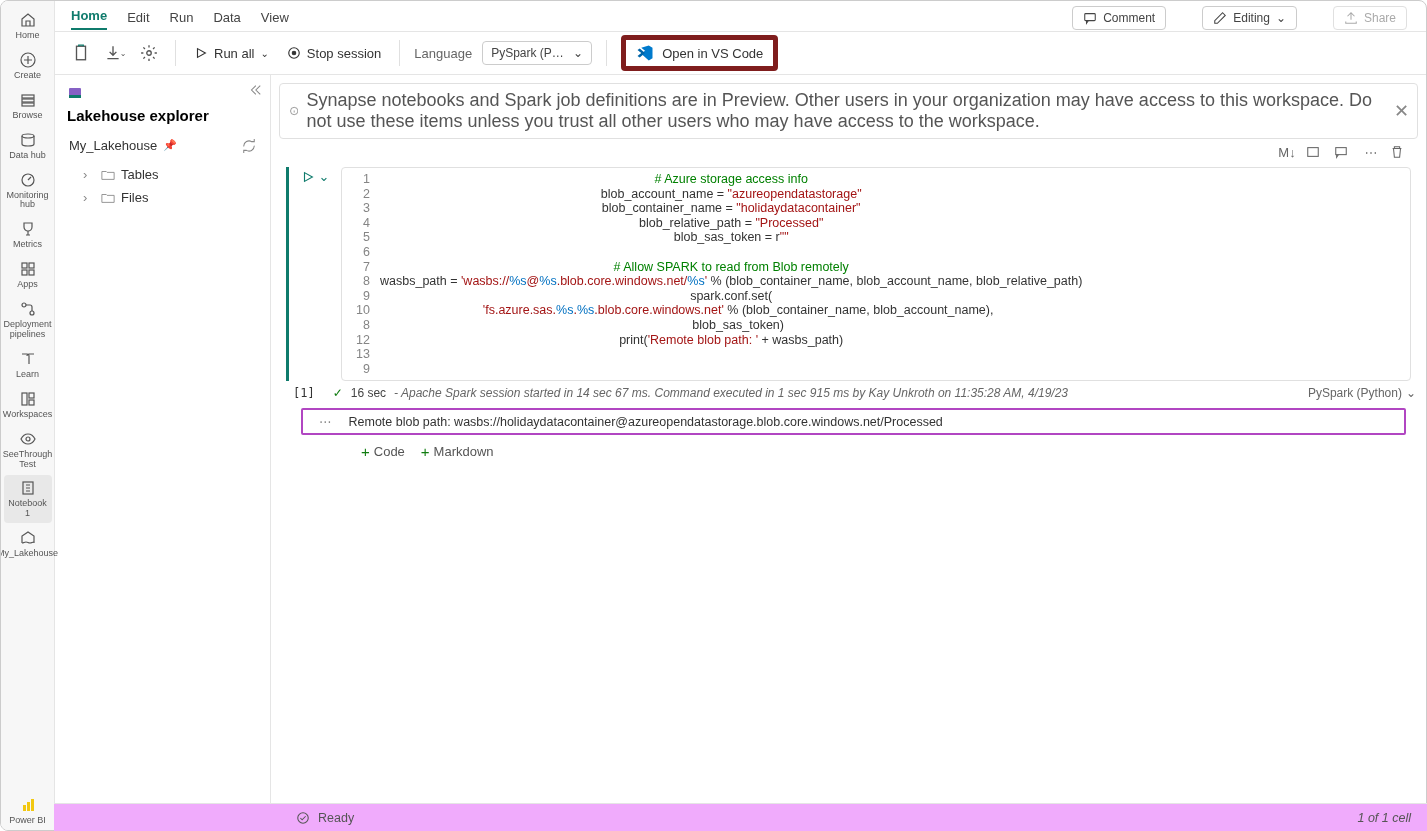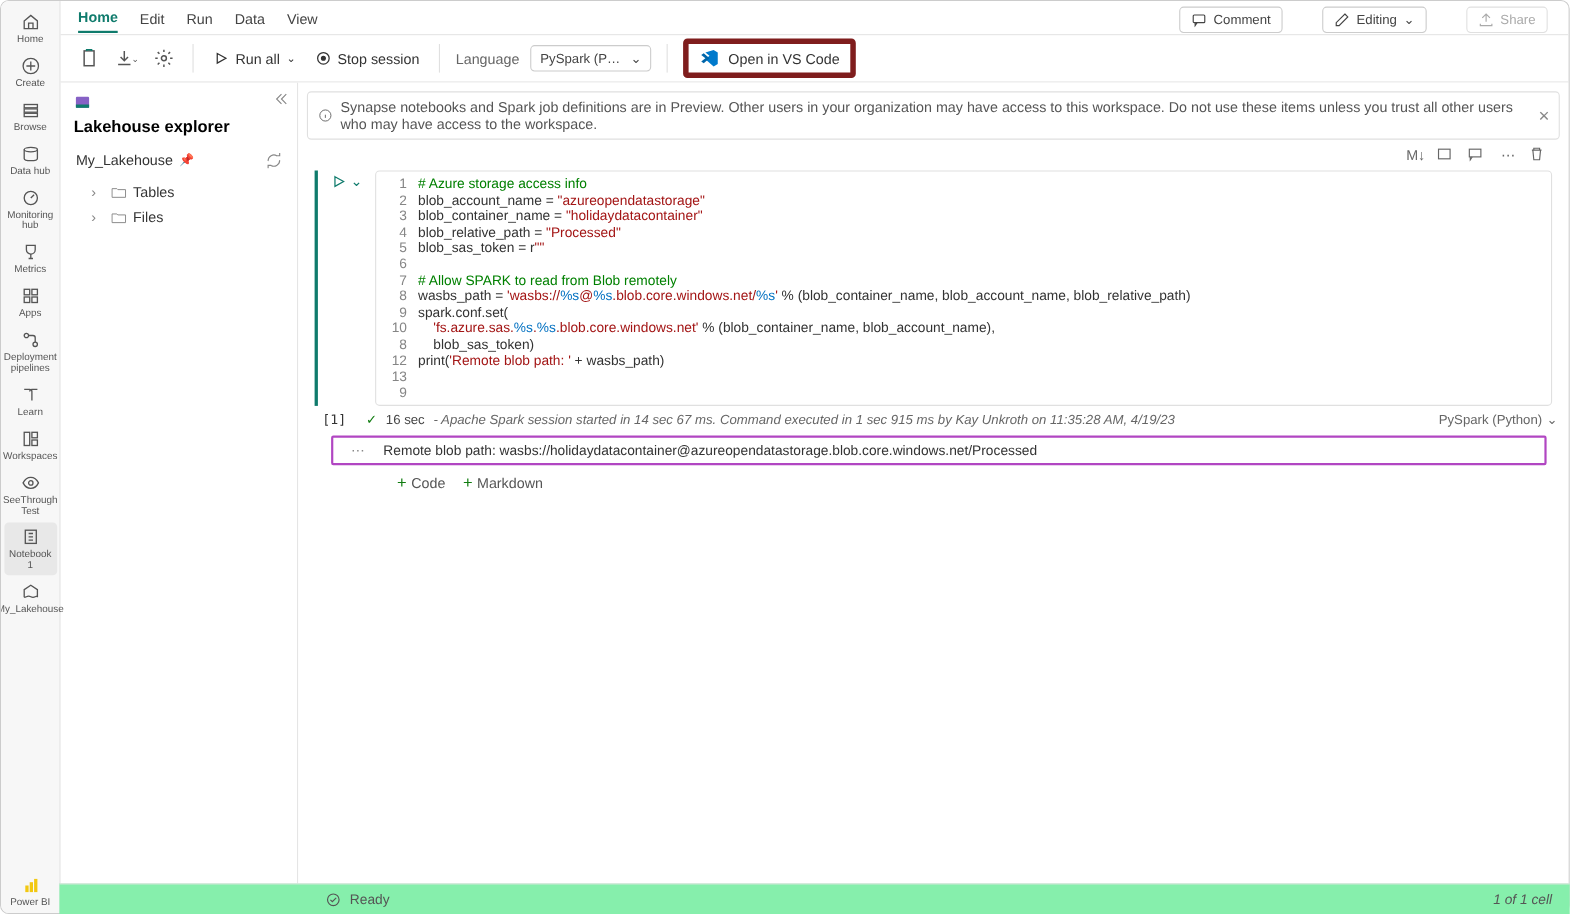--- a/index.html
+++ b/index.html
@@ -44,57 +44,57 @@
     .collapse-btn { position:absolute; right:8px; top:8px; cursor:pointer; color:#888;}
     .tree-item { display:flex; align-items:center; gap:6px; padding:4px 2px; cursor:pointer; font-size:13px; color:#333;}
     .tree-item .chev { width:12px; color:#888;}
     .tree-item.lake { font-weight:400; margin-bottom:6px; display:flex; justify-content:space-between;}
     .refresh-icon { color:#888; cursor:pointer;}
     .sub-item { padding-left:16px; }
     .folder-icon { width:14px; height:12px; color:#888;}
 
     
     .canvas { flex:1; overflow:auto; background:#fff;}
-    .info-bar { margin:8px 8px 0 8px; border:1px solid #e0e0e0; border-radius:4px; padding:6px 30px 6px 10px; font-size:13px; color:#555; display:flex; align-items:center; gap:8px; position:relative;}
+    .info-bar { margin:8px 8px 0 8px; border:1px solid #e0e0e0; border-radius:4px; padding:6px 30px 6px 10px; font-size:18px; color:#555; display:flex; align-items:center; gap:8px; position:relative;}
     .info-bar .close { position:absolute; right:8px; cursor:pointer; color:#888;}
     
     .cell-toolbar { display:flex; justify-content:flex-end; gap:10px; padding:6px 18px 2px 0; color:#666;}
     .ct-icon { cursor:pointer; font-size:13px; width:18px; text-align:center;}
     
     .cell { margin:4px 14px 0 14px; border:1px solid transparent; display:flex; position:relative;}
     .cell-marker { width:3px; background:#0f7b6c; }
     .cell-gutter { width:52px; display:flex; flex-direction:column; align-items:center; padding-top:2px;}
     .run-controls { display:flex; gap:4px; align-items:center;}
     .run-btn { color:#0f7b6c; cursor:pointer; font-size:13px;}
     .cell-body { flex:1; border:1px solid #e0e0e0; border-radius:4px; }
     
     .code-area { display:flex; font-family: Consolas, "Courier New", monospace; font-size:12.5px; line-height:14.6px; padding:4px 8px 4px 0;}
     .linenos { width:38px; text-align:right; color:#858585; padding-right:10px; user-select:none;}
     .linenos div { height:14.6px;}
-    .code { white-space:pre; color:#333;}
+    .code { white-space:pre; color:#333;text-align:center;}
     .code div { height:14.6px;}
     .c-comment { color:#008000;}
     .c-var { color:#333;}
     .c-str { color:#a31515;}
     .c-fmt { color:#0070c1;}
     
     .exec-status { display:flex; align-items:center; gap:8px; font-size:12px; color:#666; padding:4px 10px 4px 34px; font-style:italic;}
     .exec-status .idx { font-family: Consolas, monospace; font-style:normal; color:#333; margin-right:10px; margin-left:-12px;}
     .exec-status .check { color:#107c10; font-style:normal;}
     .lang-right { margin-left:auto; font-style:normal; color:#666; display:flex; align-items:center; gap:4px; cursor:pointer;}
     
     .output-box { margin:4px 20px 0 30px; border:2px solid #b146c2; border-radius:2px; padding:4px 16px; font-family: Consolas, monospace; font-size:12.5px; color:#333; display:flex; align-items:center; gap:16px; position:relative;}
     .output-more { color:#888; cursor:pointer; letter-spacing:1px;}
     
     .add-buttons { display:flex; gap:16px; padding:8px 0 0 90px;}
     .add-btn { display:flex; align-items:center; gap:4px; font-size:13px; color:#555; cursor:pointer;}
     .add-btn .plus { color:#107c10; font-size:15px;}
     
     
-    .statusbar { height:28px; border-top:1px solid #e5e5e5; display:flex; align-items:center; padding:0 16px; font-size:12.5px; color:#555; position:absolute; bottom:0; left:54px; right:0; background:#86efac;}
+    .statusbar { height:28px; border-top:1px solid #e5e5e5; display:flex; align-items:center; padding:0 16px; font-size:12.5px; color:#555; position:absolute; bottom:0; left:54px; right:0; background:#f0abfc;}
     .statusbar .left { display:flex; align-items:center; gap:8px; margin-left:226px;}
     .statusbar .right { margin-left:auto;font-style:italic;}
     
     svg { display:block; }
   </style>
 </head>
 <body>
 
 <div class="nav-rail">
   <div class="nav-item">

